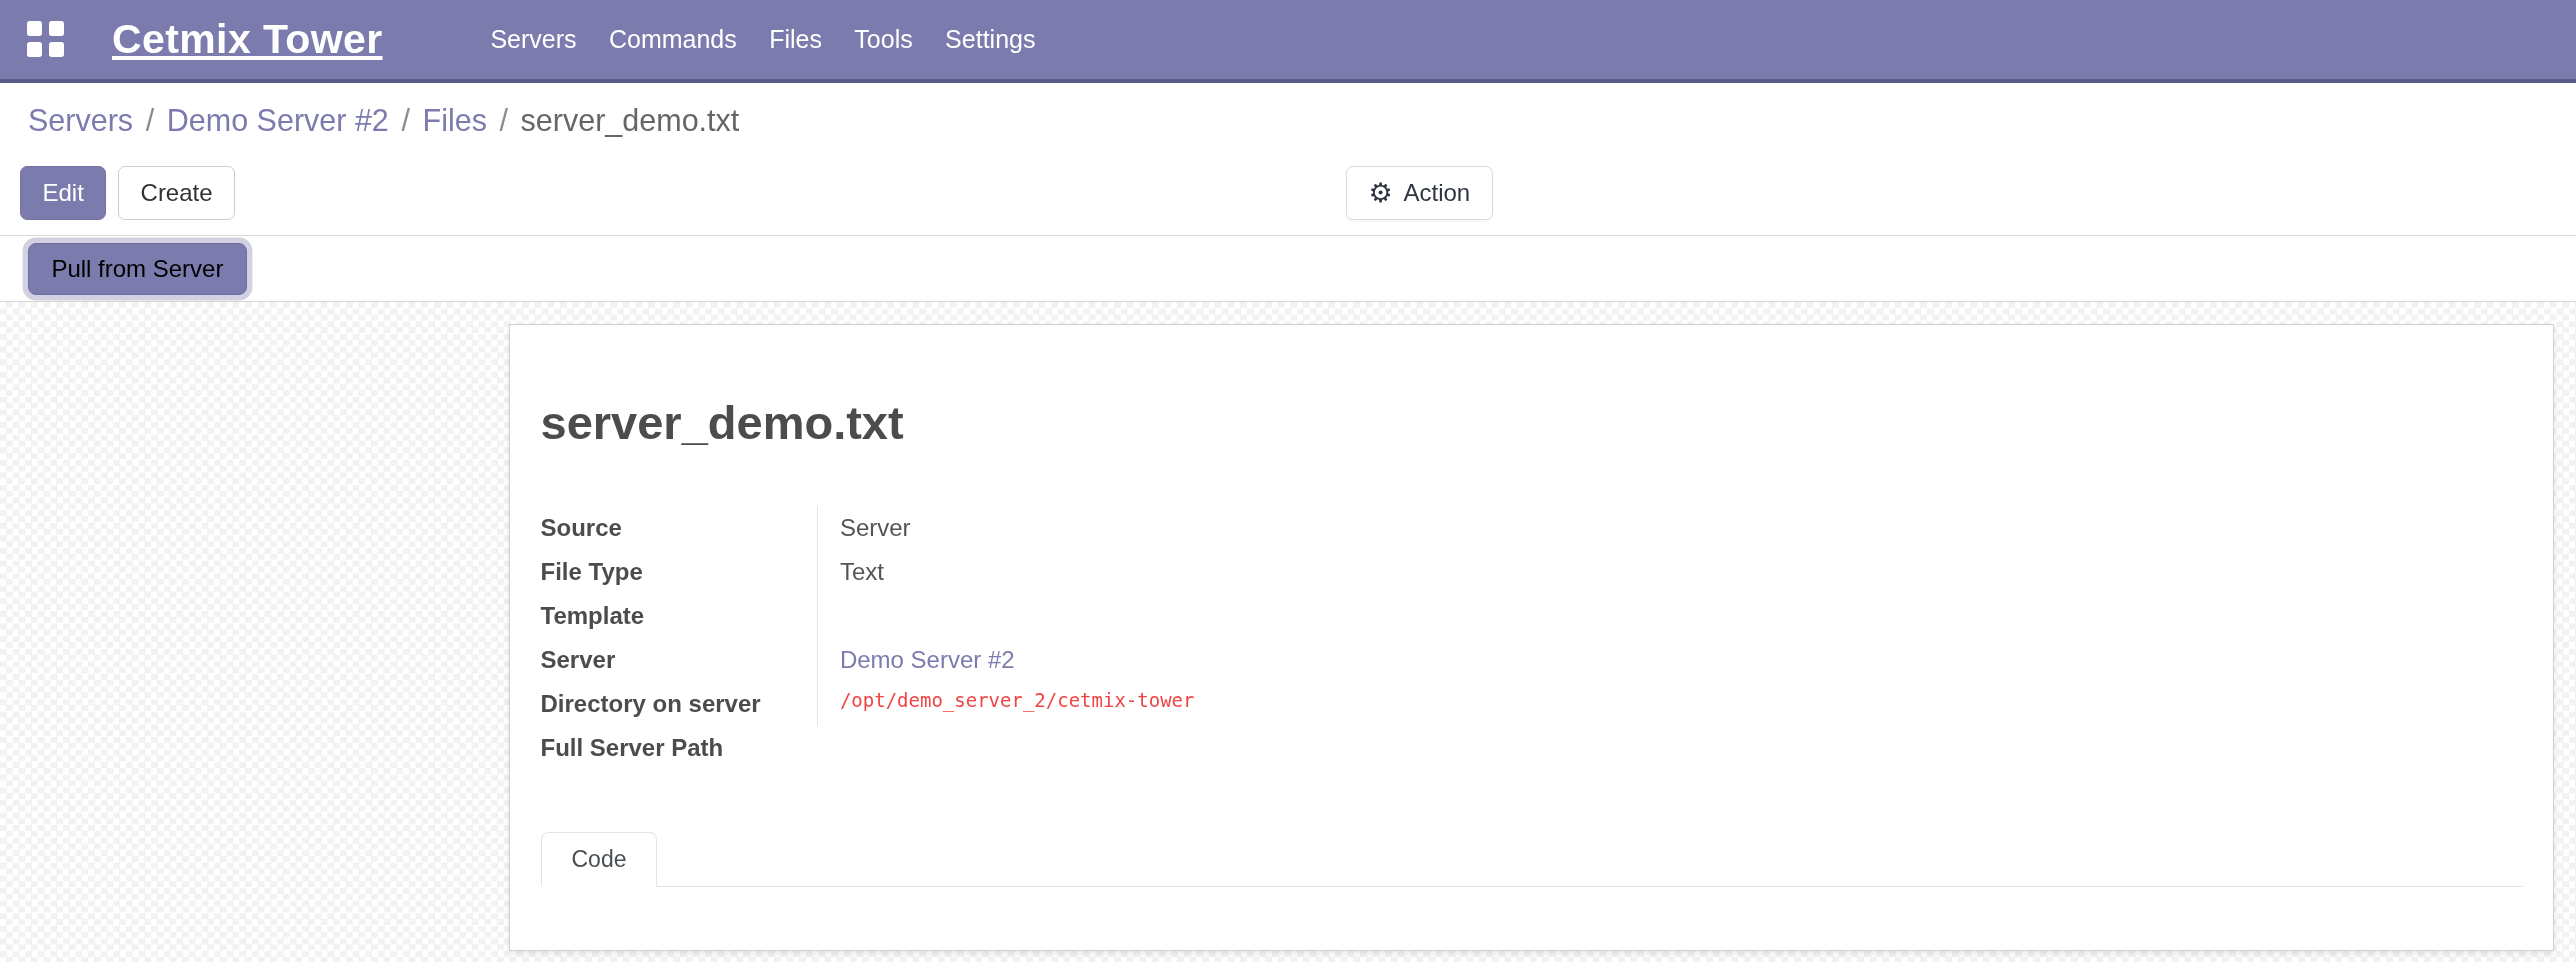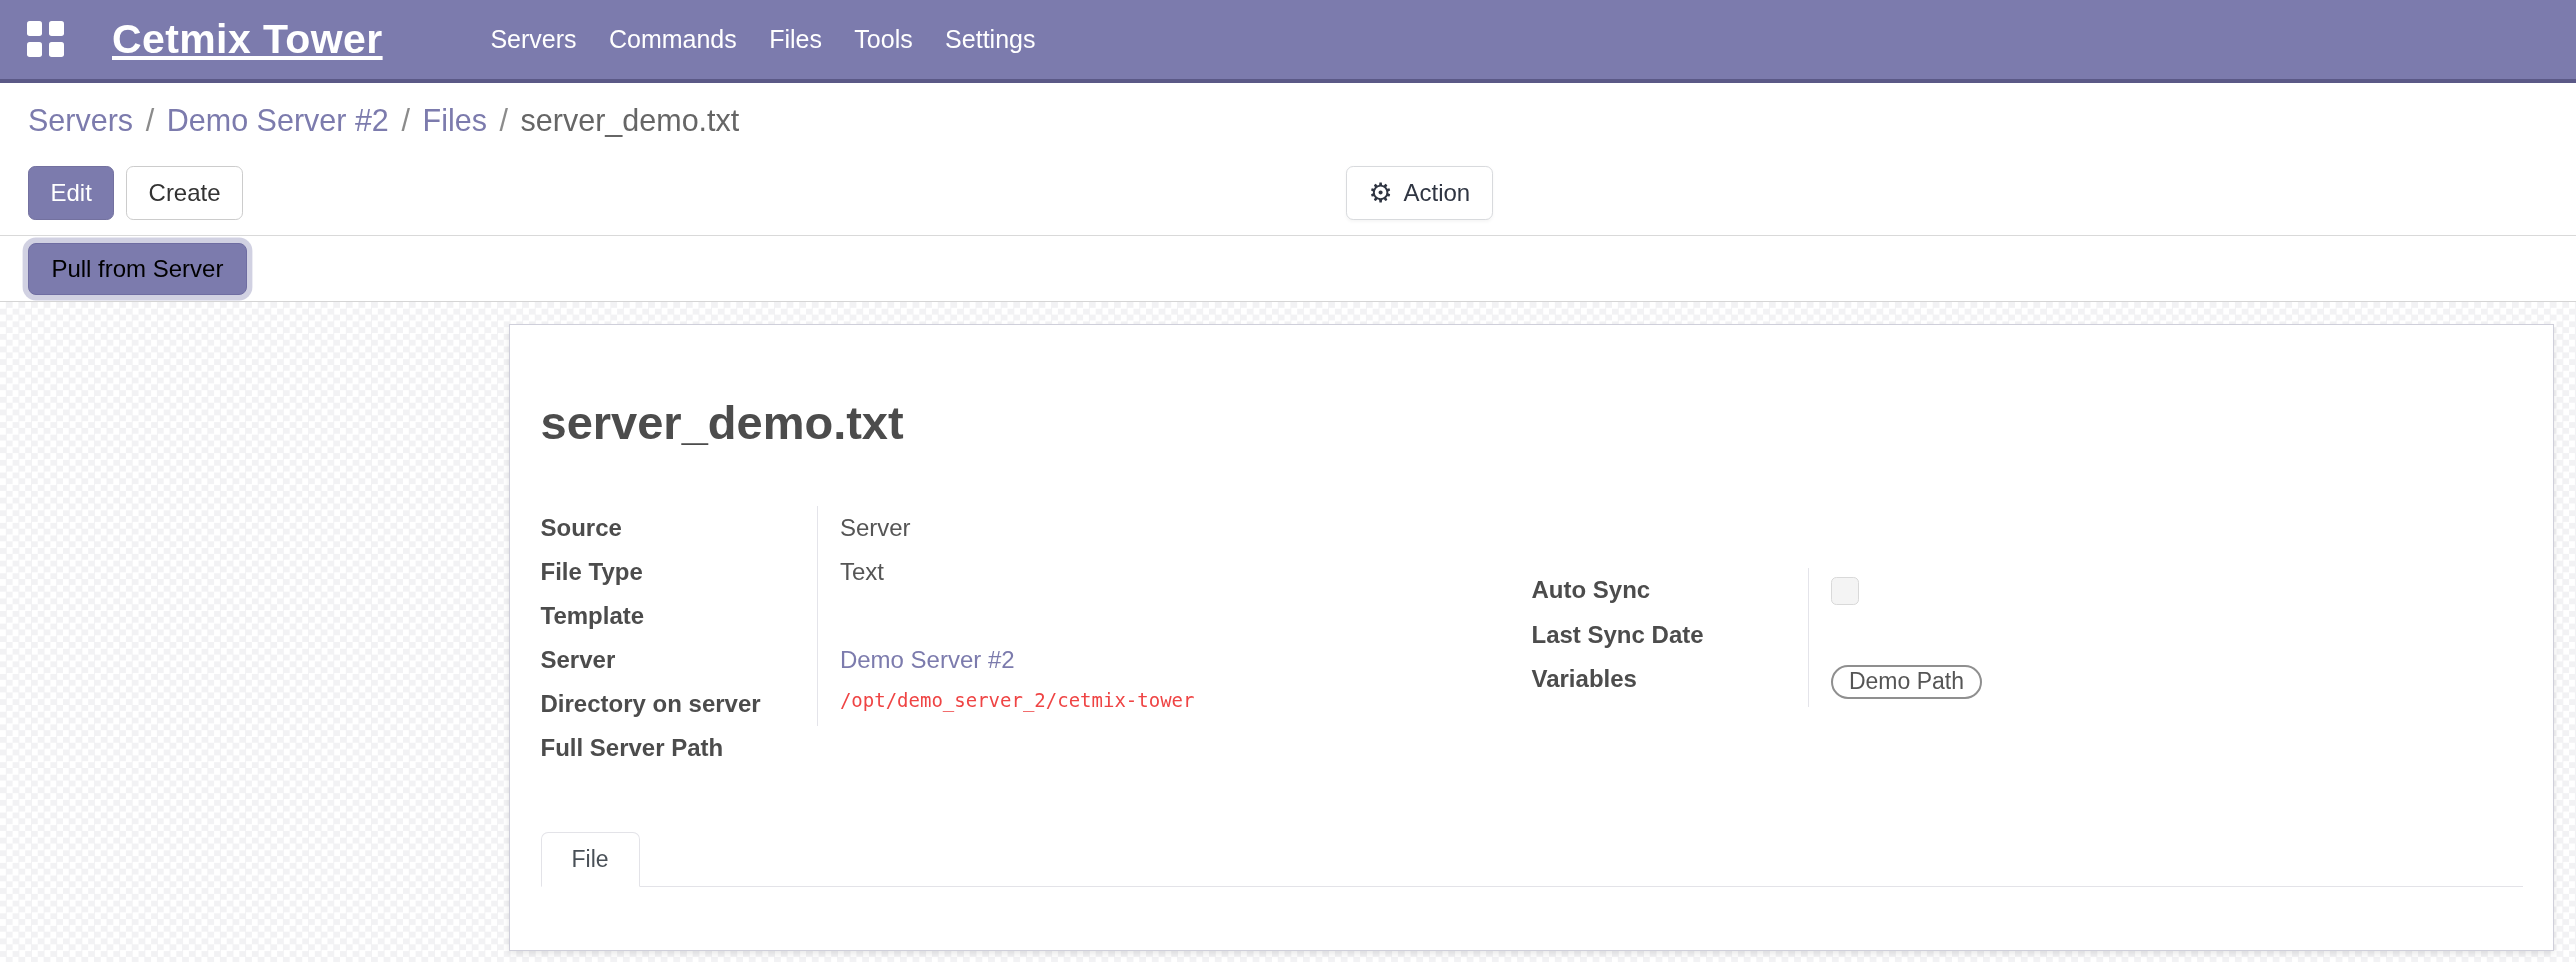--- a/index.html
+++ b/index.html
@@ -66,21 +66,21 @@
     align-items: baseline;
     gap: 12.6px;
     white-space: nowrap;
   }
   .crumb-link { color: #7c7bad; cursor: pointer; }
   .crumb-sep { color: #8b8b8b; }
   .crumb-current { color: #666666; }
 
   .btn-row {
     position: absolute;
-    top: 83px; left: 28px;
+    top: 83px; left: 20px;
     display: flex;
     gap: 11.7px;
     align-items: center;
   }
   .btn {
     font-family: "Liberation Sans", sans-serif;
     font-size: 24px;
     height: 54px;
     padding: 0 21.5px;
     border-radius: 7.2px;
@@ -294,36 +294,22 @@
 
         <div class="o-label">Server</div>
         <div class="o-value link">Demo Server #2</div>
 
         <div class="o-label">Directory on server</div>
         <div class="o-value code">/opt/demo_server_2/cetmix-tower</div>
 
         <div class="o-label">Full Server Path</div>
       </div>
 
-      <div class="o-group group-right">
-        <div class="o-label">Auto Sync</div>
-        <div class="o-value">
-          <div class="checkbox"></div>
-        </div>
-
-        <div class="o-label">Last Sync Date</div>
-        <div class="o-value"></div>
-
-        <div class="o-label">Variables</div>
-        <div class="o-value">
-          <span class="tag-pill">Demo Path</span>
-        </div>
-      </div>
 
     </div>
 
     <div class="tab-strip">
-      <div class="tab">File</div>
+      <div class="tab">Code</div>
     </div>
 
   </div>
 </section>
 
 
 </body></html>

